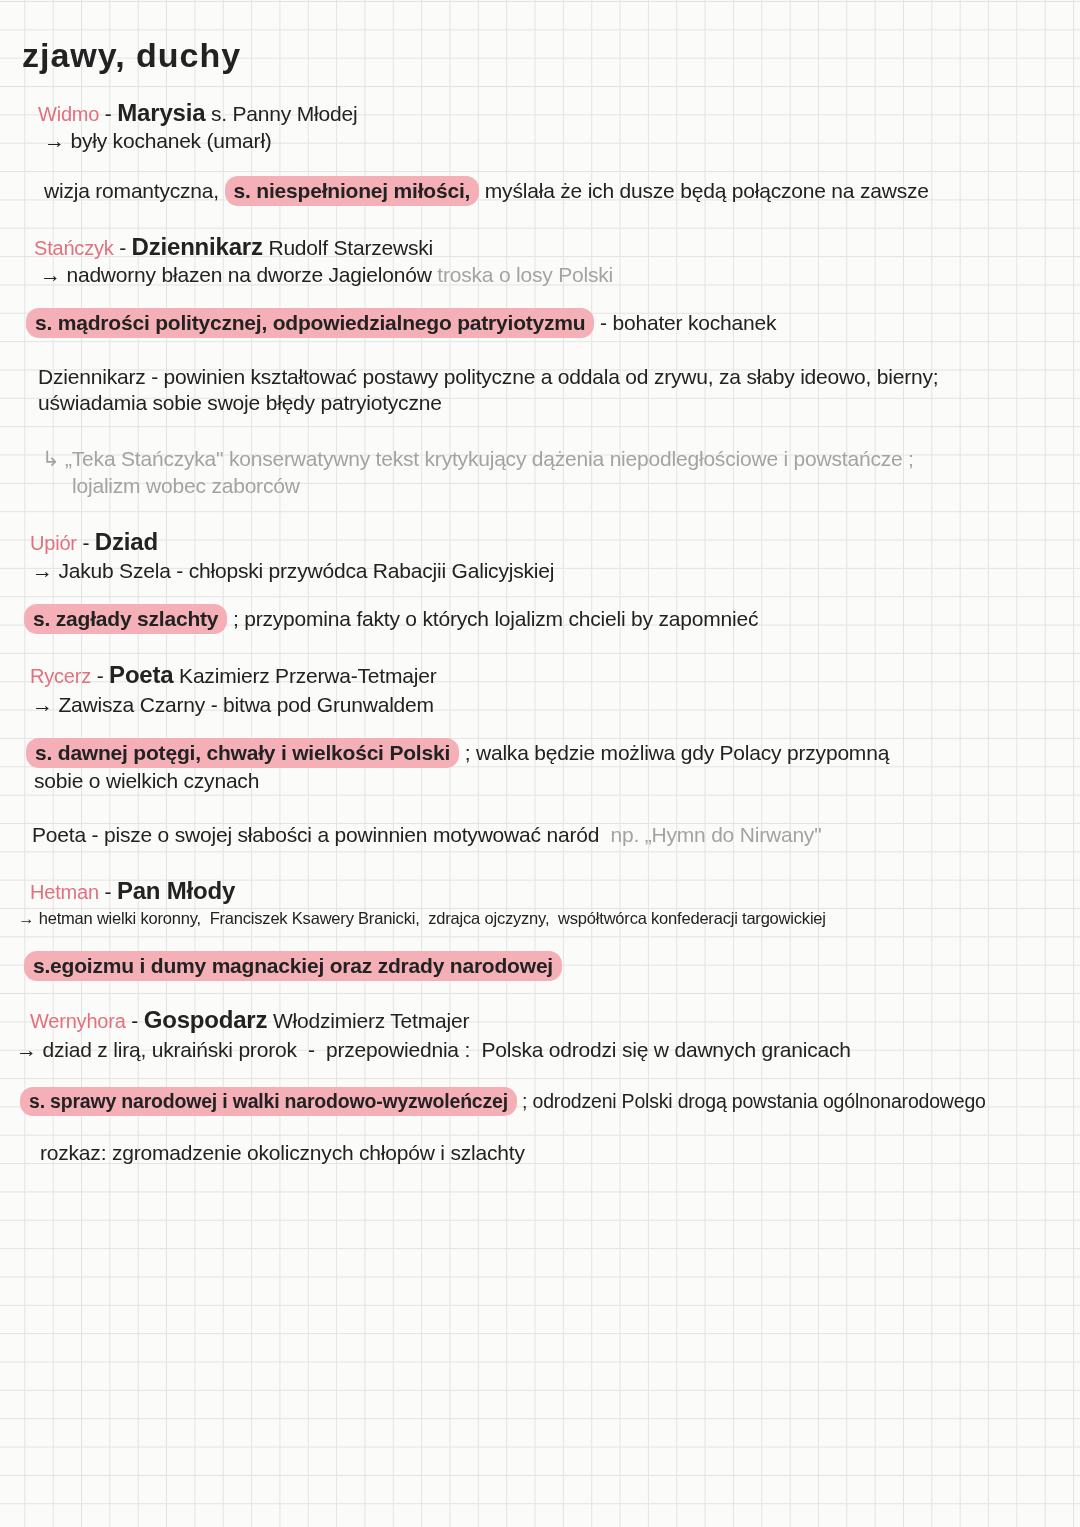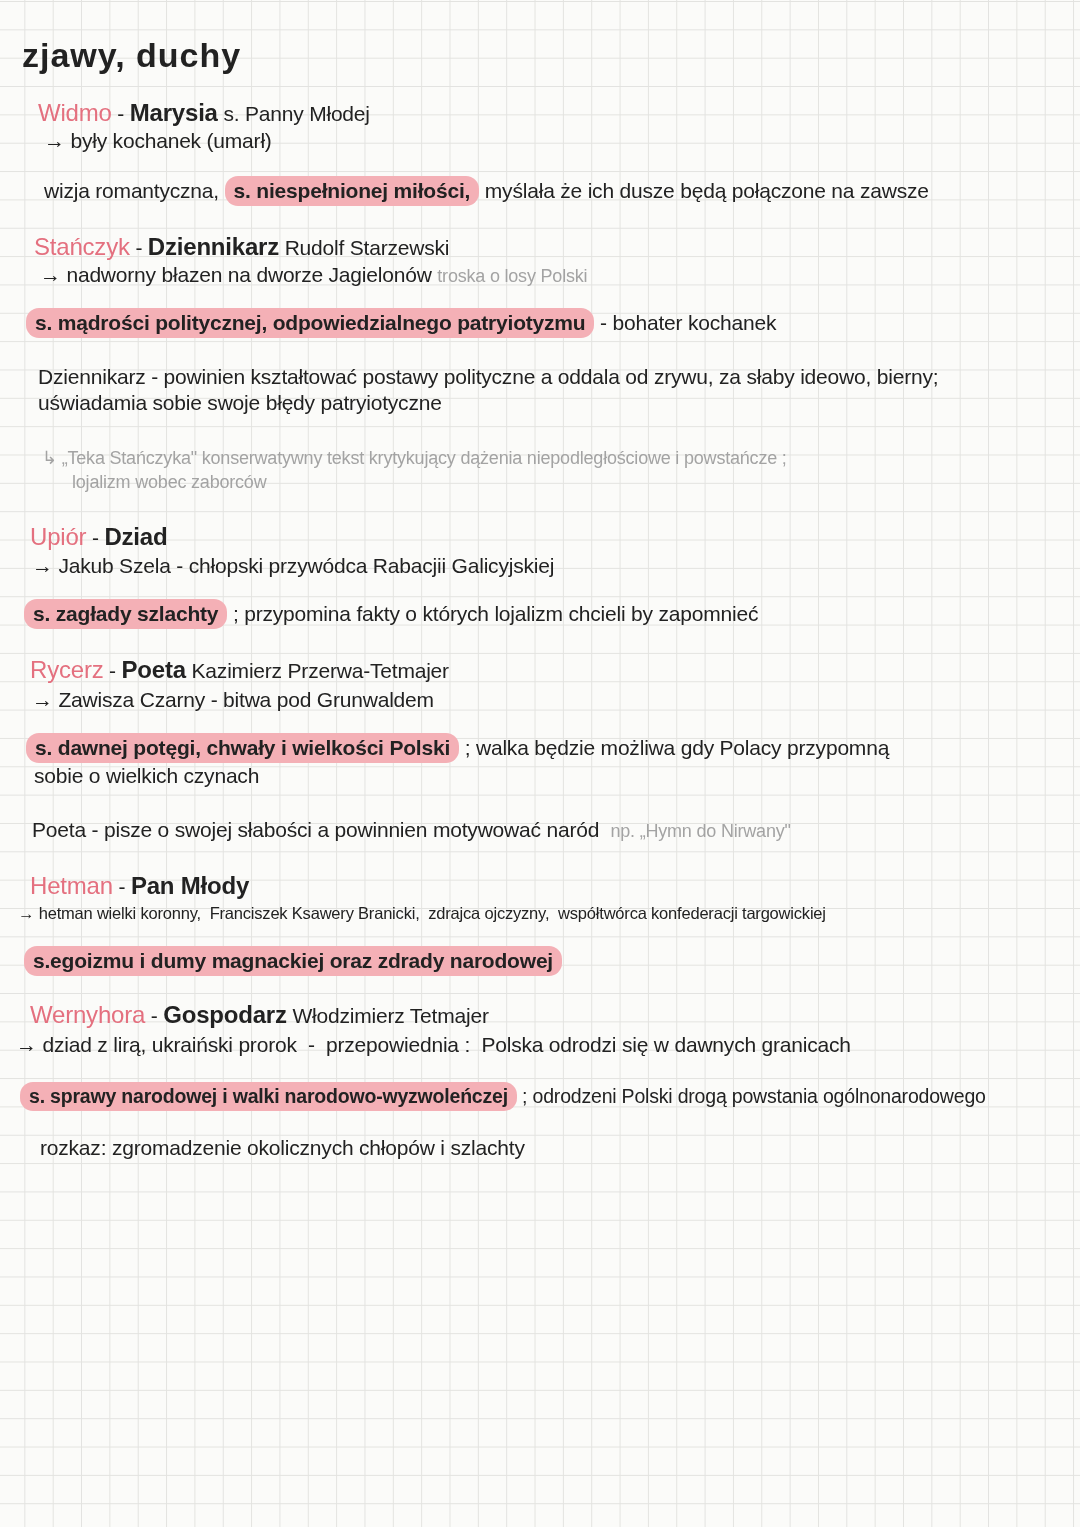--- a/index.html
+++ b/index.html
@@ -15,25 +15,25 @@
       linear-gradient(90deg, var(--grid) 1px, transparent 1px);
     background-size:28.35px 28.35px;
     background-position:-4px 1px;
     font-family:"Liberation Sans","DejaVu Sans",sans-serif;
     color:var(--ink);
   }
   .page{padding:28px 8px 0 16px;}
   .line{white-space:pre;letter-spacing:-0.2px;}
   .seg{white-space:pre;}
   .seg.title{font-size:34px;font-weight:700;letter-spacing:1px;}
-  .seg.heading{font-size:24px;color:var(--accent);}
+  .seg.heading{font-size:20px;color:var(--accent);}
   .seg.bold{font-size:24px;font-weight:700;}
   .seg.normal{font-size:21px;}
   .seg.attrib{font-size:21px;}
-  .seg.gray{font-size:18px;color:var(--gray);}
+  .seg.gray{font-size:21px;color:var(--gray);}
   .seg.small{font-size:16.5px;}
   .seg.hl{
     font-size:21px;font-weight:700;
     background:var(--hl);border-radius:13px;padding:3px 9px 4px;
   }
 </style>
 </head>
 <body>
 
 <div class="page">

